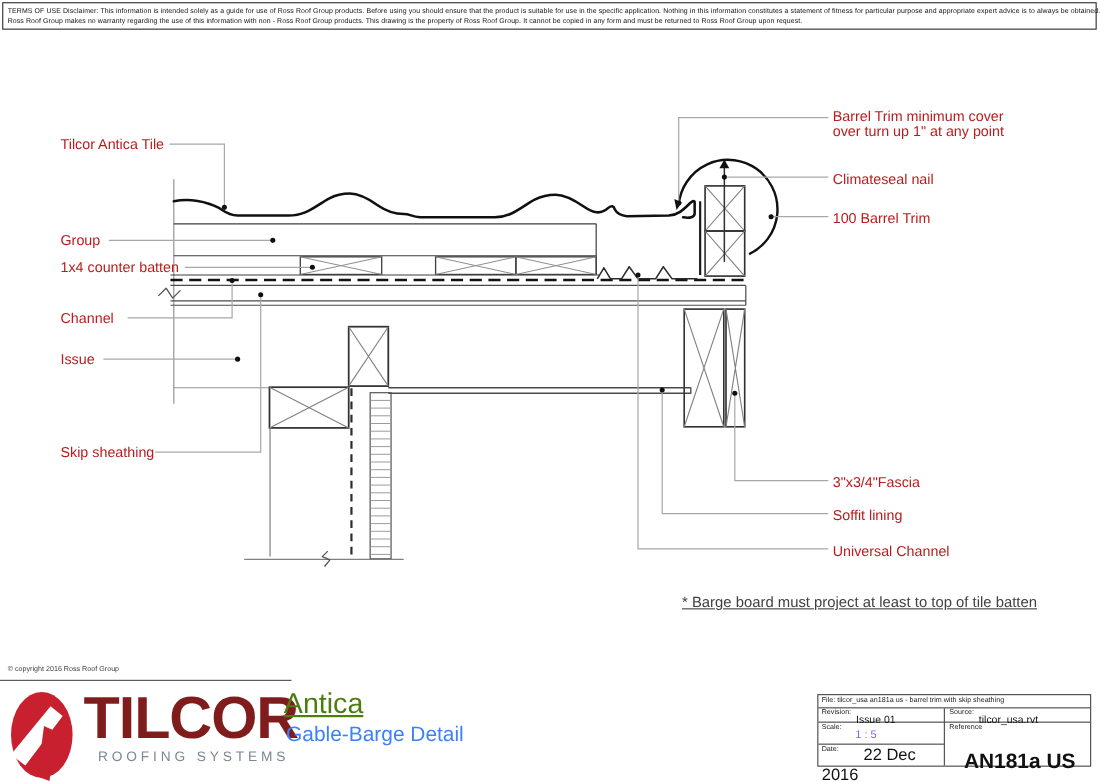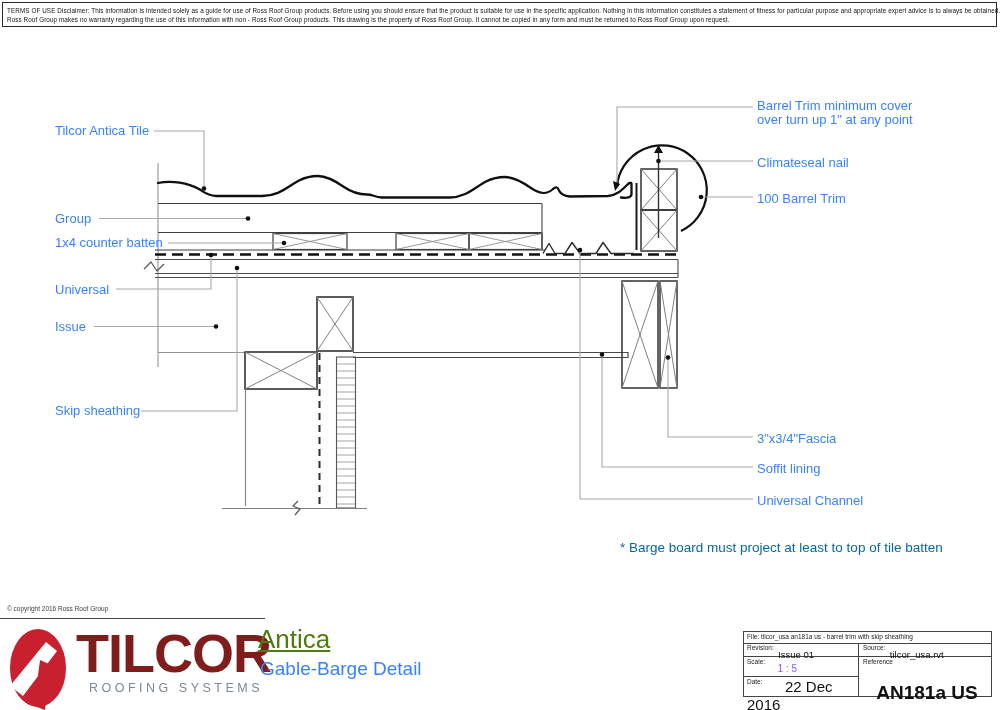--- a/index.html
+++ b/index.html
@@ -6,22 +6,22 @@
   .page{position:relative;width:1000px;height:710px;background:#fff;overflow:hidden;
         font-family:"Liberation Sans", sans-serif;color:#1a1a1a;}
   
   .disclaimer-box{position:absolute;left:2px;top:2px;width:993px;height:23px;
         border:1px solid #2a2a2a;background:#fff;}
   .disc-line{position:absolute;left:4px;white-space:nowrap;font-size:6.3px;color:#111;
         letter-spacing:0.1px;}
   .disc-line.l1{top:4px;}
   .disc-line.l2{top:13px;}
   
-  .lbl{position:absolute;font-size:13px;line-height:17px;color:#3b82f6;white-space:nowrap;}
-  .note{position:absolute;font-size:13.5px;color:#0369a1;white-space:nowrap;}
+  .lbl{position:absolute;font-size:13px;line-height:17px;color:#b91c1c;white-space:nowrap;}
+  .note{position:absolute;font-size:13.5px;color:#404040;white-space:nowrap;text-decoration:underline;}
   svg{position:absolute;left:0;top:0;}
   
   .sep-line{position:absolute;left:0;top:618px;width:265px;border-top:1.2px solid #4a4a4a;}
   .copyright{position:absolute;left:7px;top:605px;font-size:6.5px;color:#3d3d3d;white-space:nowrap;}
   .brand-word{position:absolute;left:76px;top:622px;font-size:54px;font-weight:700;
         letter-spacing:-1px;color:#7f1d1d;text-align:right;}
   .brand-tag{position:absolute;left:89px;top:681px;font-size:12.5px;letter-spacing:3.5px;
         color:#7d8891;}
   .t-product{position:absolute;left:258px;top:624px;font-size:26px;color:#4d7c0f;text-decoration:underline;}
   .t-sub1{position:absolute;left:260px;top:658px;font-size:19px;color:#3b82f6;}
@@ -192,21 +192,21 @@
       <circle cx="701" cy="197" r="2.3"></circle>
       <circle cx="668" cy="357.5" r="2.3"></circle>
       <circle cx="602" cy="354.5" r="2.3"></circle>
       <circle cx="580" cy="250" r="2.3"></circle>
     </g>
   </svg>
 
   <div class="lbl" style="left:55px;top:122px">Tilcor Antica Tile</div>
   <div class="lbl" style="left:55px;top:210px">Group</div>
   <div class="lbl" style="left:55px;top:234px">1x4 counter batten</div>
-  <div class="lbl" style="left:55px;top:281px">Universal</div>
+  <div class="lbl" style="left:55px;top:281px">Channel</div>
   <div class="lbl" style="left:55px;top:318px">Issue</div>
   <div class="lbl" style="left:55px;top:402px">Skip sheathing</div>
 
   <div class="lbl" style="left:757px;top:97px">Barrel Trim minimum cover</div>
   <div class="lbl" style="left:757px;top:111px">over turn up 1" at any point</div>
   <div class="lbl" style="left:757px;top:154px">Climateseal nail</div>
   <div class="lbl" style="left:757px;top:190px">100 Barrel Trim</div>
   <div class="lbl" style="left:757px;top:430px">3"x3/4"Fascia</div>
   <div class="lbl" style="left:757px;top:460px">Soffit lining</div>
   <div class="lbl" style="left:757px;top:492px">Universal Channel</div>

